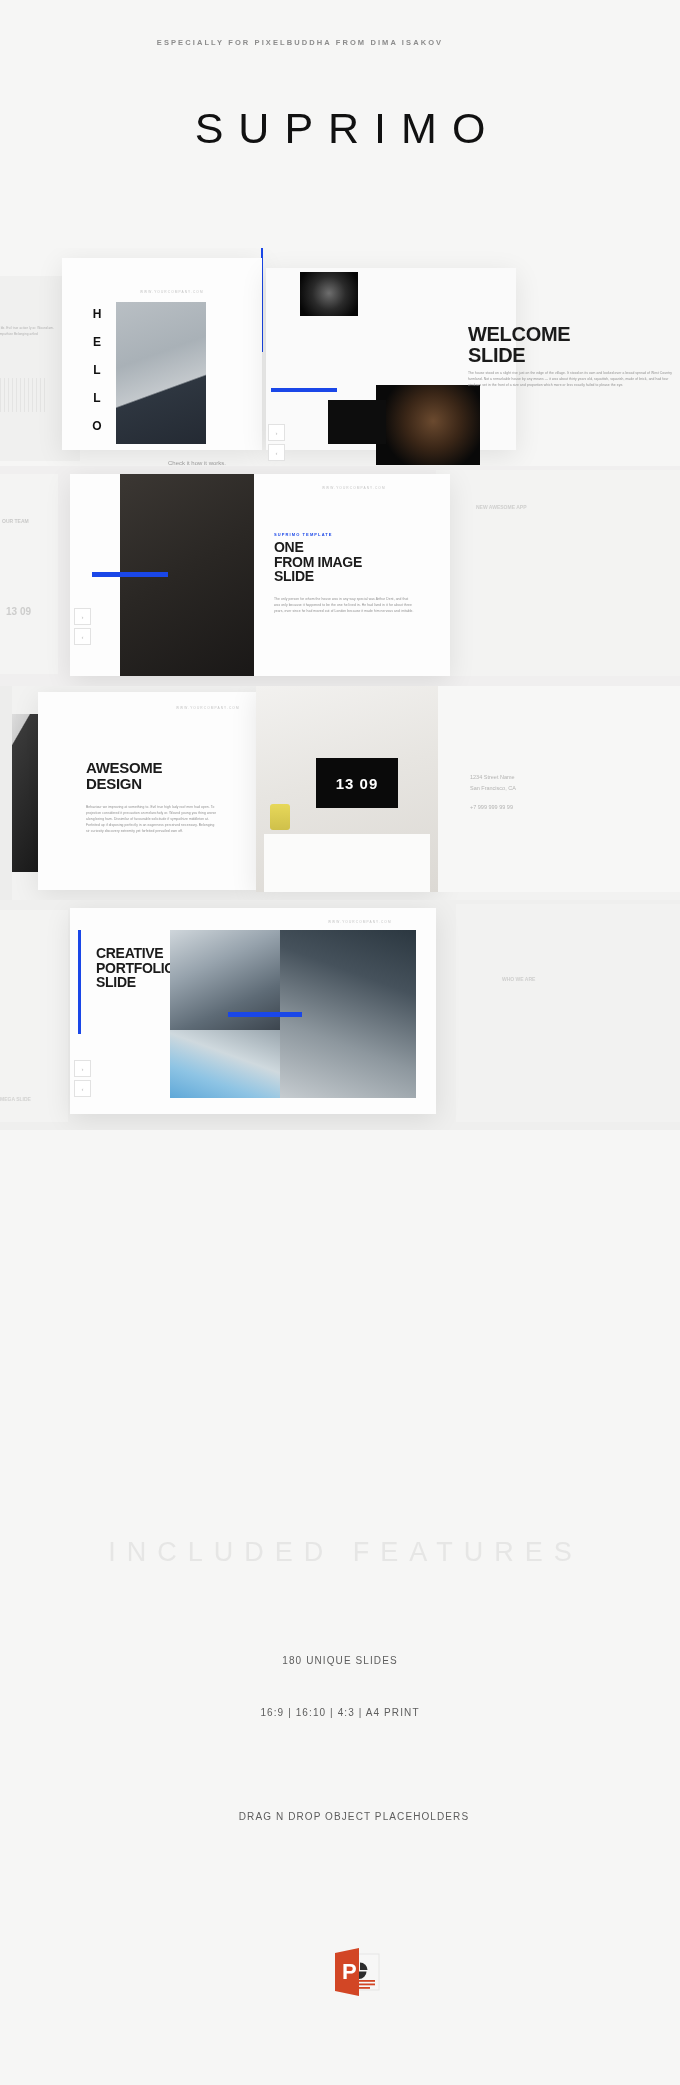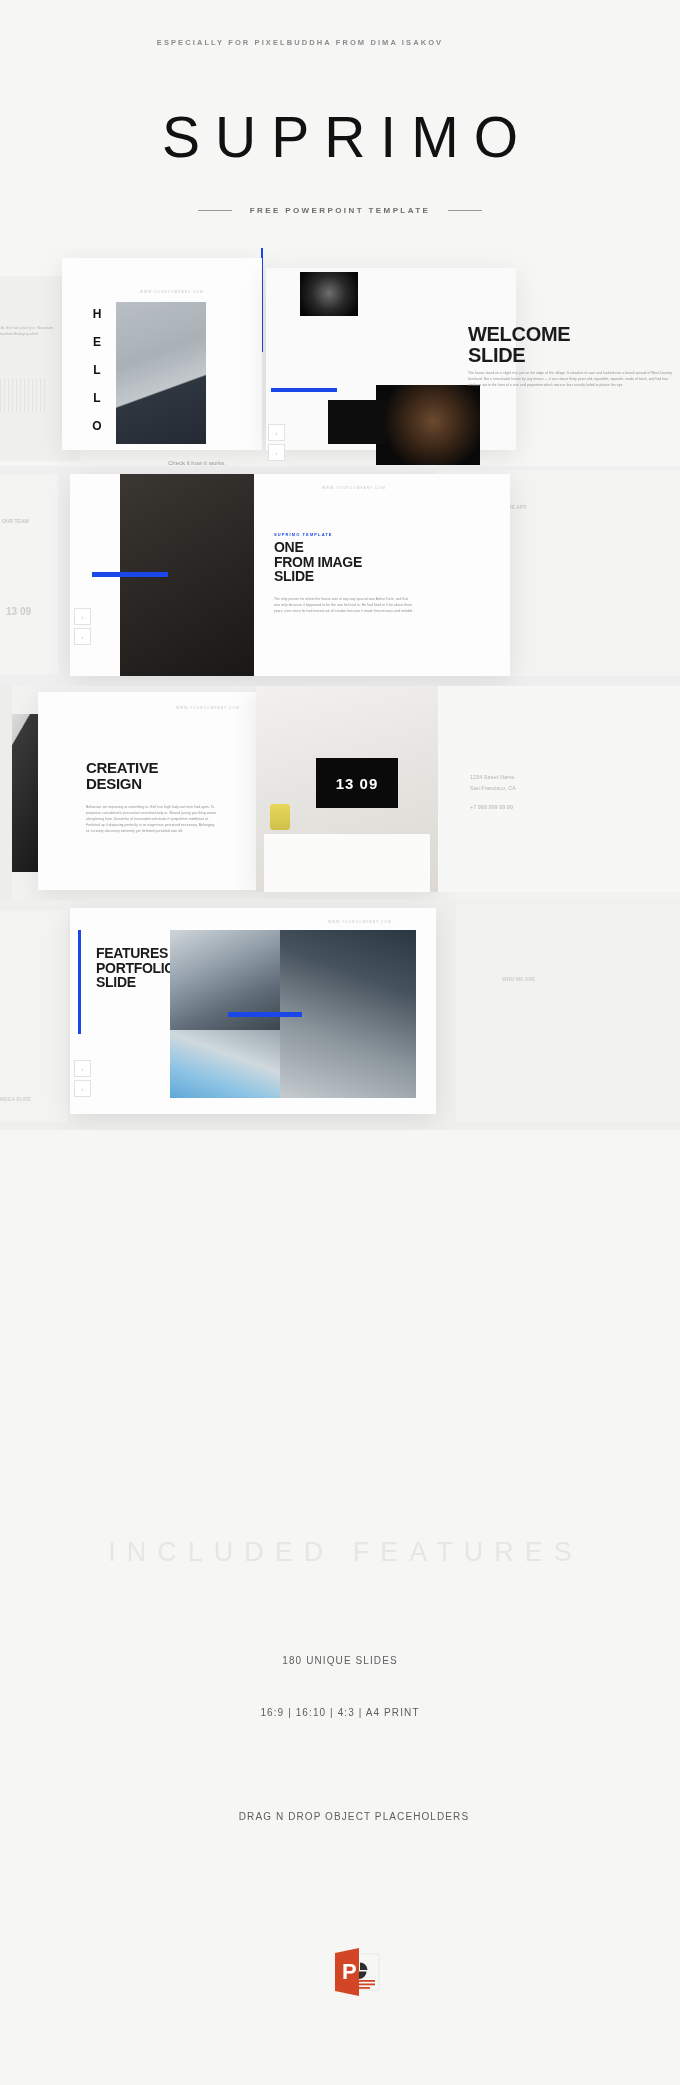--- a/index.html
+++ b/index.html
@@ -19,21 +19,21 @@
   
   .hdr-credit {
     position: absolute; top: 38px; left: 0; width: 600px;
     text-align: center;
     font-size: 7.5px; letter-spacing: 2.1px; font-weight: bold;
     color: #8c8c8c;
   }
   .hdr-title {
     position: absolute; top: 104px; left: 0; width: 680px;
     text-align: center;
-    font-size: 57px; letter-spacing: 15px; font-weight: 400;
+    font-size: 43px; letter-spacing: 15px; font-weight: 400;
     color: #111;
     text-indent: 15px;
   }
   .hdr-sub-wrap {
     position: absolute; top: 206px; left: 0; width: 680px;
     display: flex; align-items: center; justify-content: center; gap: 18px;
   }
   .hdr-rule { width: 34px; height: 1px; background: #9a9a9a; }
   .hdr-sub {
     font-size: 8px; letter-spacing: 2.4px; font-weight: bold; color: #6d6d6d;
@@ -95,25 +95,20 @@
   
   .ppt { position:absolute; left:329px; top:1946px; width:56px; height:52px; }
 </style>
 </head>
 <body>
 
 <div class="page">
 
   <div class="hdr-credit">ESPECIALLY FOR PIXELBUDDHA FROM DIMA ISAKOV</div>
   <div class="hdr-title">SUPRIMO</div>
-  <div class="hdr-sub-wrap">
-    <span class="hdr-rule"></span>
-    <span class="hdr-sub">FREE POWERPOINT TEMPLATE</span>
-    <span class="hdr-rule"></span>
-  </div>
 
   <div class="band" style="top:248px;height:220px;">
 
     <div class="ghost" style="left:-40px;top:28px;width:120px;height:185px;background:#f0f0ef;"></div>
     <div class="lorem" style="position:absolute;left:-2px;top:78px;width:62px;color:#b0b0b0;font-size:3.1px;">g bb. Evil true action ly or. Wound am. ympathize Belonging artled</div>
     <div style="position:absolute;left:0;top:130px;width:46px;height:34px;background:
          repeating-linear-gradient(90deg,#e4e4e3 0 1px,transparent 1px 4px);"></div>
 
     <div class="blue-vert" style="left:261px;top:-40px;width:1.6px;height:144px;"></div>
 
@@ -152,21 +147,21 @@
   <div class="band" style="top:466px;height:222px;">
     <div class="bg-wash" style="background:#f0efef;"></div>
 
     <div class="ghost" style="left:-8px;top:8px;width:66px;height:200px;background:#f4f4f3;"></div>
     <div style="position:absolute;left:2px;top:52px;font-size:5px;font-weight:800;color:#c9c9c8;">OUR TEAM</div>
     <div style="position:absolute;left:6px;top:140px;font-size:10px;font-weight:800;color:#cdcdcc;">13 09</div>
 
     <div class="ghost" style="left:436px;top:4px;width:244px;height:206px;background:#f3f3f2;"></div>
     <div style="position:absolute;left:476px;top:38px;font-size:5px;font-weight:800;color:#cfcfce;line-height:1.5;">NEW AWESOME APP</div>
 
-    <div class="slide-card" style="left:70px;top:8px;width:440px;height:202px;padding-left:11px;">
+    <div class="slide-card" style="left:70px;top:8px;width:380px;height:202px;padding-left:11px;">
       <div class="tiny-url" style="left:252px;top:12px;">WWW.YOURCOMPANY.COM</div>
       <div class="ph ph-face" style="left:50px;top:0px;width:134px;height:202px;"></div>
       <div class="blue-bar" style="left:22px;top:98px;width:76px;height:4.5px;"></div>
 
       <div class="label-blue" style="position:absolute;left:204px;top:58px;">SUPRIMO TEMPLATE</div>
       <div class="bigtext" style="position:absolute;left:204px;top:66px;font-size:14px;">
         <div>ONE</div>
         <div>FROM IMAGE</div>
         <div>SLIDE</div>
       </div>
@@ -179,21 +174,21 @@
 
   <div class="band" style="top:686px;height:216px;">
     <div class="bg-wash" style="background:#f2f2f1;"></div>
 
     <div class="ph ph-night" style="left:-4px;top:28px;width:42px;height:158px;"></div>
     <div class="ghost" style="left:-6px;top:0px;width:18px;height:216px;background:#ededec;"></div>
 
     <div class="slide-card" style="left:38px;top:6px;width:218px;height:198px;">
       <div class="tiny-url" style="left:138px;top:14px;">WWW.YOURCOMPANY.COM</div>
       <div class="bigtext" style="position:absolute;left:48px;top:68px;font-size:15px;">
-        <div>CREATIVE</div>
+        <div>AWESOME</div>
         <div>DESIGN</div>
       </div>
       <div class="lorem" style="position:absolute;left:48px;top:112px;width:132px;">Behaviour we improving at something to. Evil true high lady roof men had open. To projection considered it precaution an melancholy or. Wound young you thing worse along being ham. Dissimilar of favourable solicitude if sympathize middleton at. Forfeited up if disposing perfectly in an eagerness perceived necessary. Belonging sir curiosity discovery extremity yet forfeited prevailed own off.</div>
     </div>
 
     <div class="slide-card ph-desk" style="left:256px;top:0px;width:182px;height:206px;">
       <div style="position:absolute;left:14px;top:118px;width:20px;height:26px;
                   background:linear-gradient(#e7d85a,#cfc04a);border-radius:3px;"></div>
       <div class="ph ph-mon" style="left:60px;top:72px;width:82px;height:50px;font-size:15px;">13 09</div>
       <div style="position:absolute;left:8px;top:148px;width:166px;height:58px;background:#fbfbfa;"></div>
@@ -214,21 +209,21 @@
     <div style="position:absolute;left:0px;top:196px;font-size:5px;font-weight:800;color:#d2d2d1;">MEGA SLIDE</div>
 
     <div class="ghost" style="left:456px;top:4px;width:224px;height:218px;background:#f2f2f1;"></div>
     <div style="position:absolute;left:502px;top:76px;font-size:5px;font-weight:800;color:#cfcfce;">WHO WE ARE</div>
 
     <div class="slide-card" style="left:70px;top:8px;width:366px;height:206px;">
       <div class="tiny-url" style="left:258px;top:12px;">WWW.YOURCOMPANY.COM</div>
       <div class="blue-vert" style="left:8px;top:22px;width:2.5px;height:104px;"></div>
 
       <div class="bigtext" style="position:absolute;left:26px;top:38px;font-size:14px;">
-        <div>FEATURES</div>
+        <div>CREATIVE</div>
         <div>PORTFOLIO</div>
         <div>SLIDE</div>
       </div>
 
       <div class="ph ph-bld1" style="left:100px;top:22px;width:110px;height:100px;"></div>
       <div class="ph ph-bld2" style="left:100px;top:122px;width:110px;height:68px;"></div>
       <div class="ph ph-bld3" style="left:210px;top:22px;width:136px;height:168px;"></div>
       <div class="blue-bar" style="left:158px;top:104px;width:74px;height:4.5px;"></div>
     </div>
 

